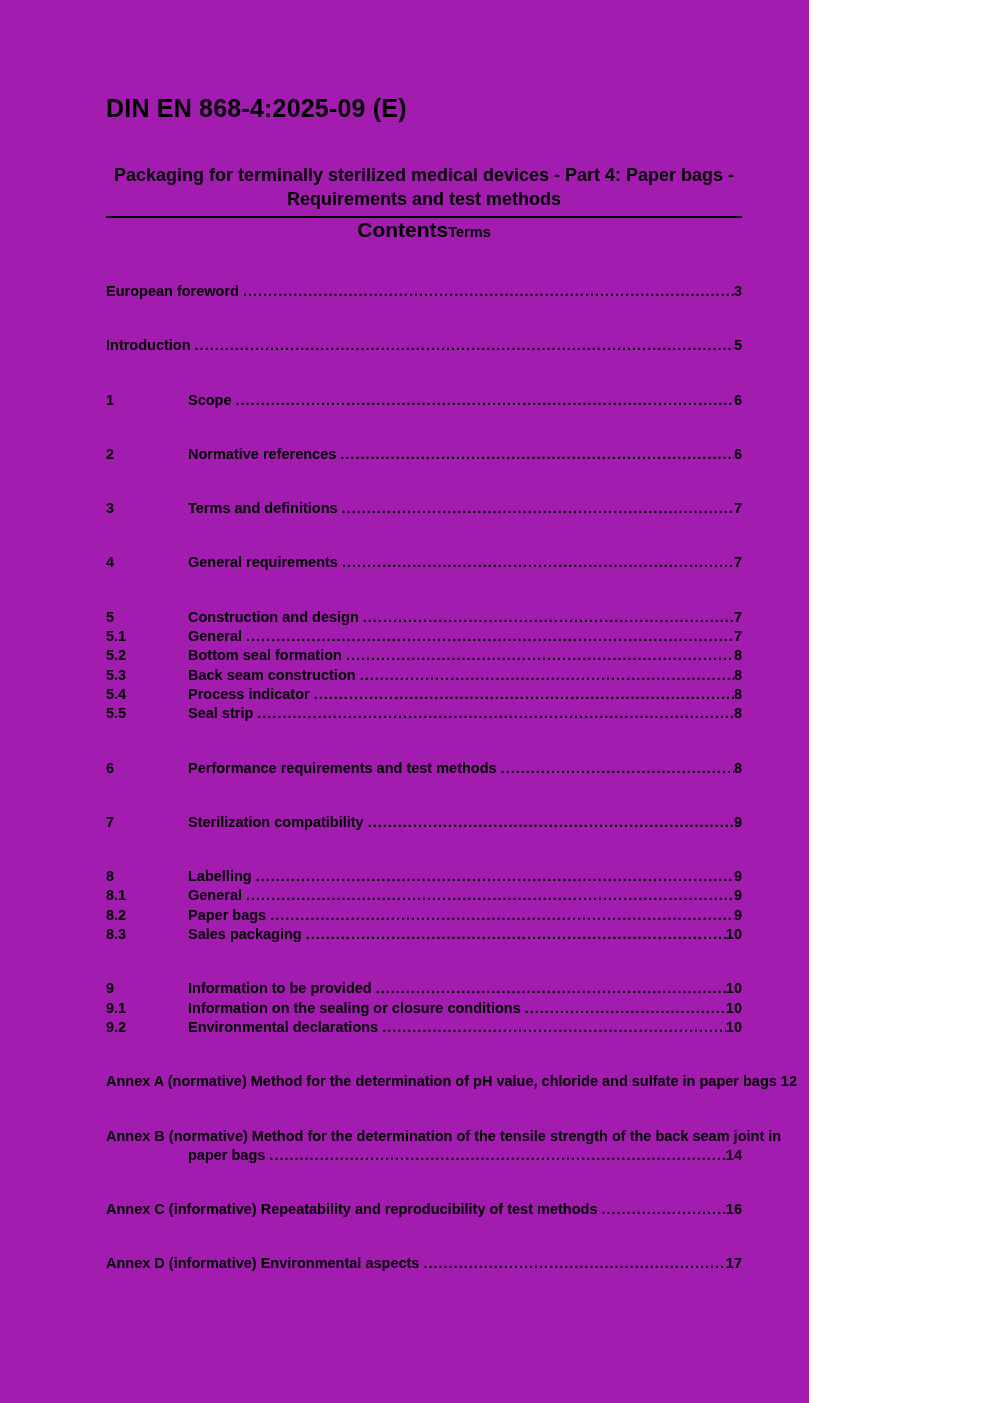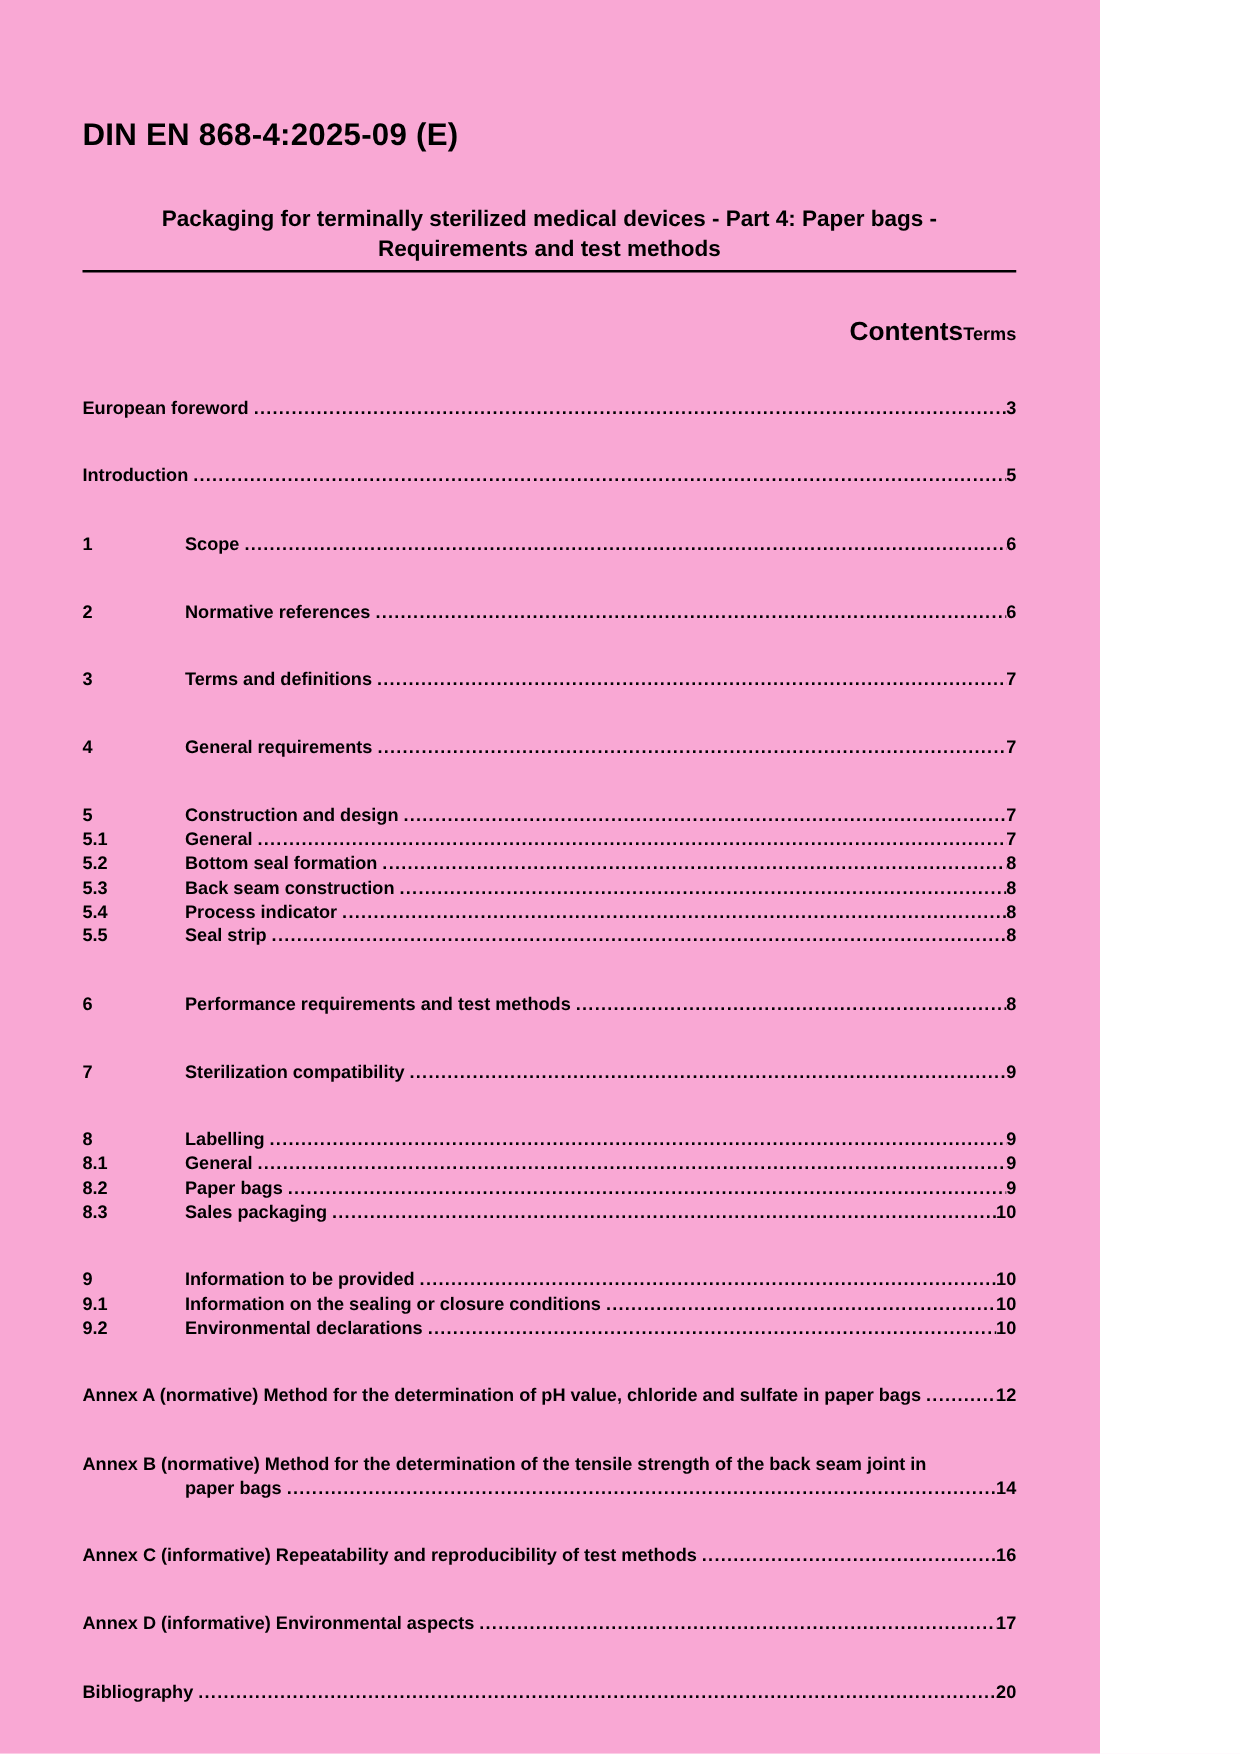--- a/index.html
+++ b/index.html
@@ -1,44 +1,43 @@
 <!DOCTYPE html>
 <html><head>
 <meta charset="utf-8">
 <style>
   * { margin: 0; padding: 0; box-sizing: border-box; }
   html, body { background: #ffffff; }
   .page {
-    width: 880px;
+    width: 809px;
     height: 1403px;
-    background: #f9a8d4;
+    background: #a21caf;
     color: #000000;
     font-family: "Liberation Sans", "DejaVu Sans", sans-serif;
-    padding: 93px 67px 0 66px;
+    padding: 93px 67px 0 106px;
     overflow: hidden;
   }
   .doc-id {
     font-size: 25px;
     font-weight: bold;
     letter-spacing: 0.2px;
     line-height: 30px;
   }
   .doc-title {
     margin-top: 40px;
     font-size: 18px;
     font-weight: bold;
     line-height: 24px;
     border-bottom: 2px solid #000000;
     padding-bottom: 5px;
     text-align: center;
   }
   .contents-row {
-    margin-top: 36px;
     display: flex;
-    justify-content: flex-end;
+    justify-content: center;
     align-items: baseline;
   }
   .contents-heading {
     font-size: 21px;
     font-weight: bold;
   }
   .page-label {
     font-size: 14.5px;
     font-weight: bold;
   }
@@ -236,21 +235,15 @@
       <span class="toc-title">Annex C (informative) Repeatability and reproducibility of test methods</span>
       <span class="toc-leader"></span>
       <span class="toc-page">16</span>
     </div>
       <div class="toc-row gap no-num">
 
       <span class="toc-title">Annex D (informative) Environmental aspects</span>
       <span class="toc-leader"></span>
       <span class="toc-page">17</span>
     </div>
-      <div class="toc-row gap no-num">
-
-      <span class="toc-title">Bibliography</span>
-      <span class="toc-leader"></span>
-      <span class="toc-page">20</span>
-    </div>
     </div>
 
 </div>
 
 </body></html>

